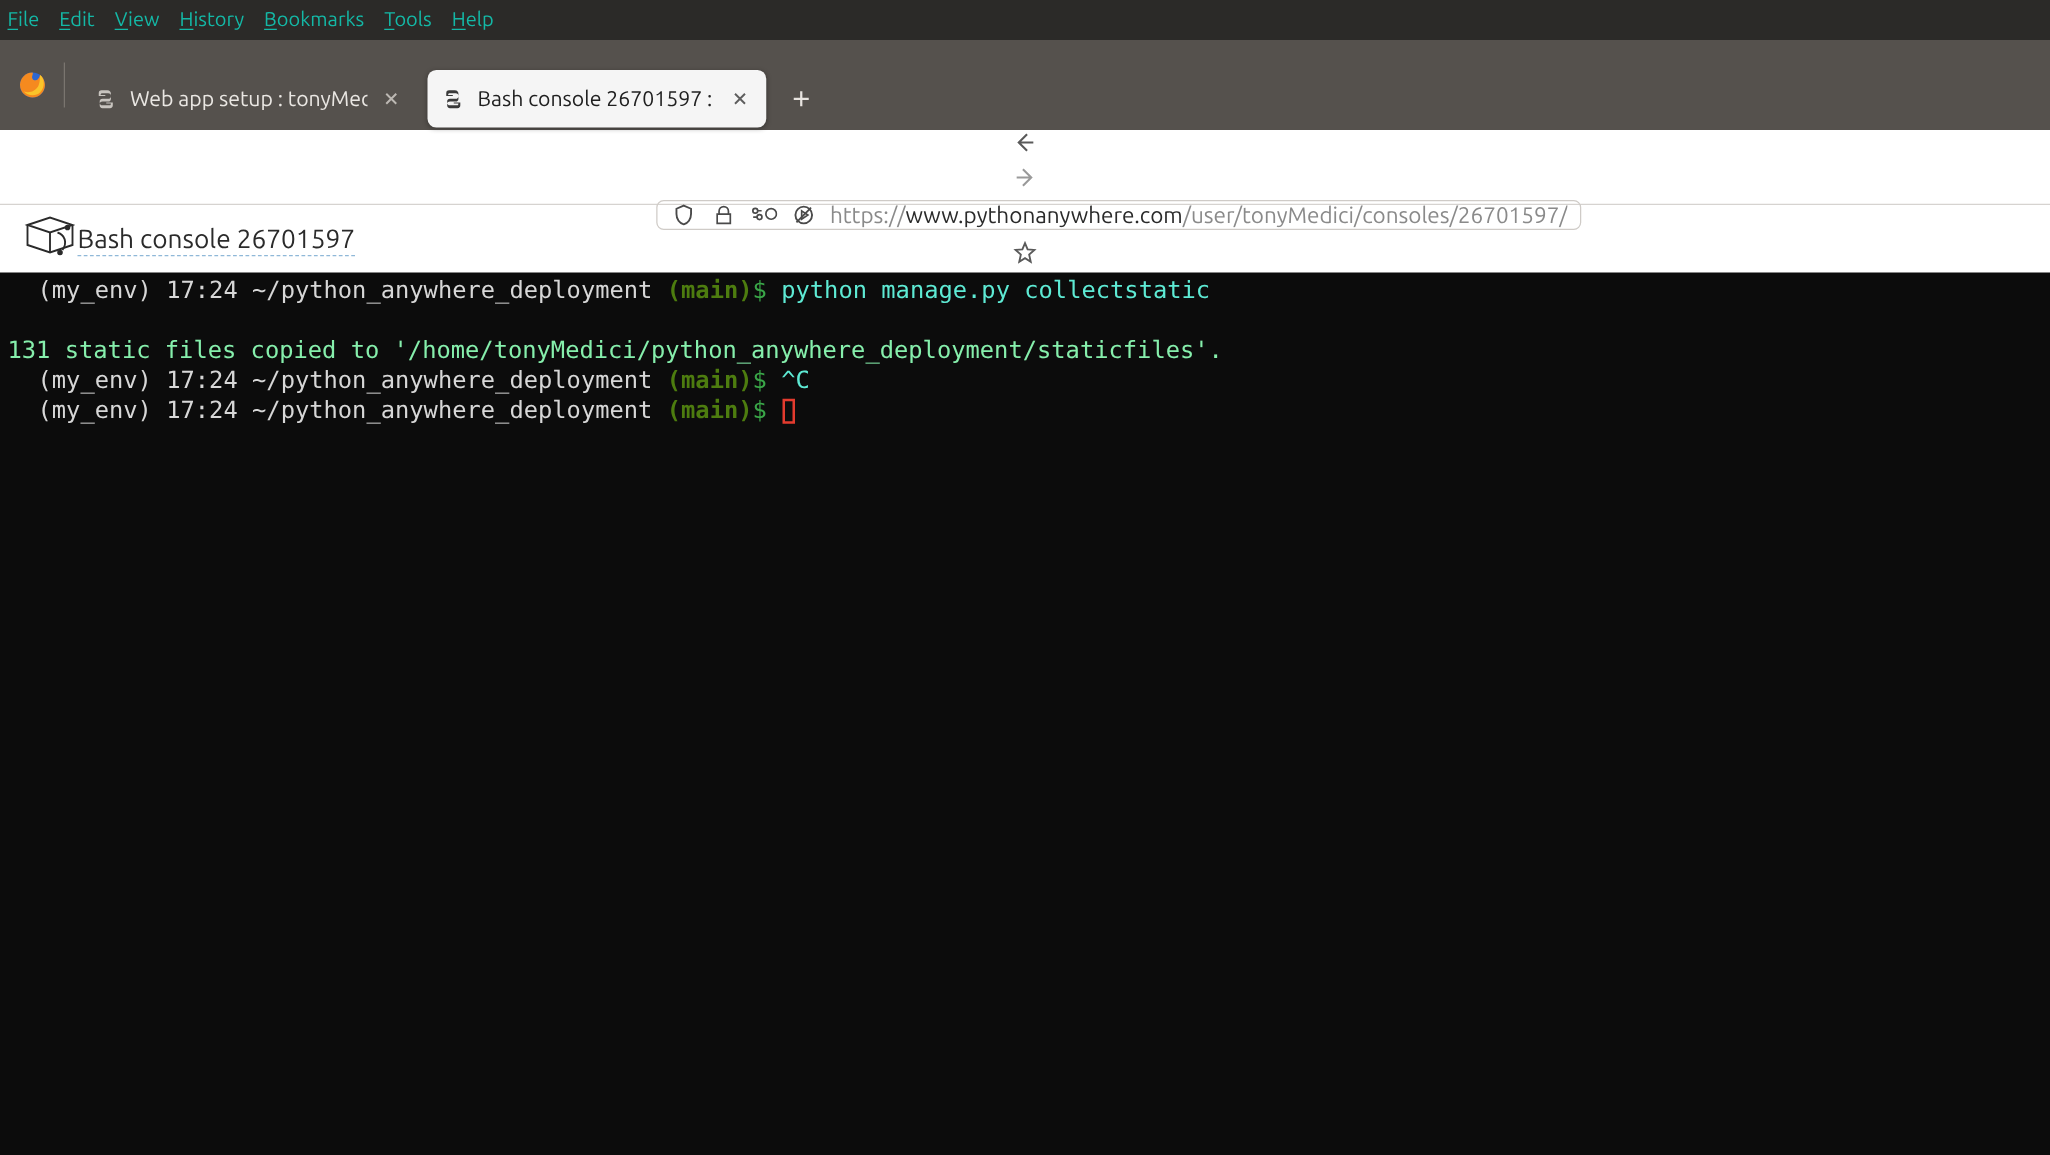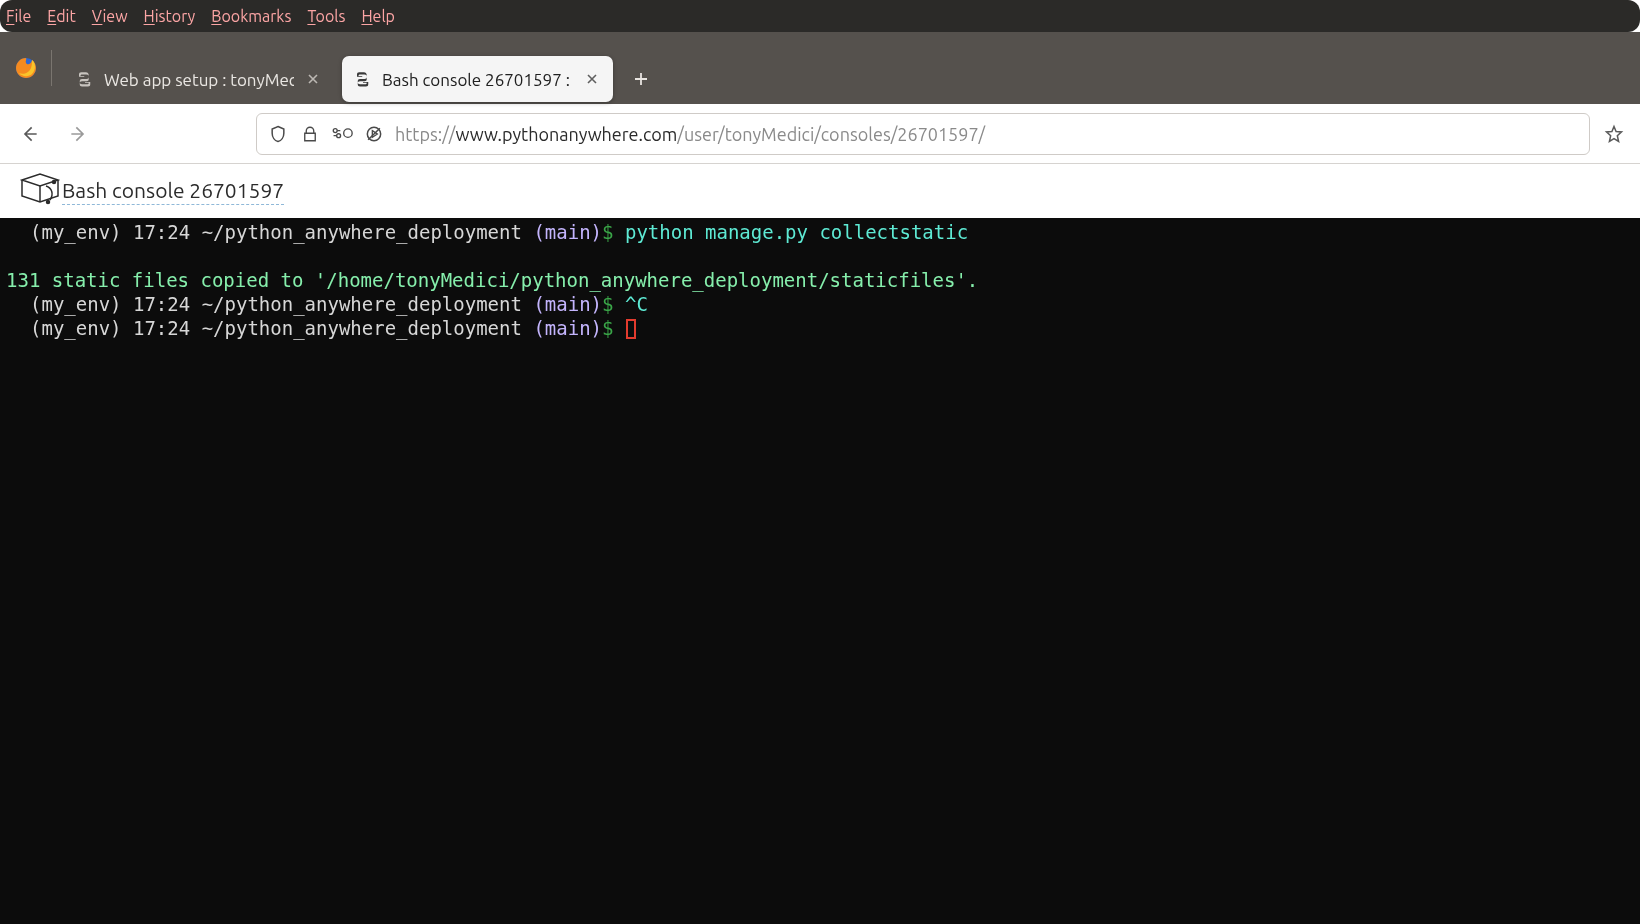--- a/index.html
+++ b/index.html
@@ -6,28 +6,27 @@
     body {
       font-family: "Ubuntu", "Segoe UI", sans-serif;
       width: 1640px;
       height: 924px;
       overflow: hidden;
       background: #ffffff;
     }
     
     .menubar {
       background: #2b2a28;
-      color: #fca5a5;
+      color: #14b8a6;
       display: flex;
       align-items: center;
       height: 32px;
       padding: 0 6px;
       gap: 16px;
       font-size: 16px;
-      border-radius: 12px;
     }
     .menubar .menu-item { cursor: default; }
     .menubar .menu-item .ul { text-decoration: underline; text-underline-offset: 2px; }
     
     .tabbar {
       background: #55514d;
       height: 72px;
       display: flex;
       align-items: flex-end;
       padding: 0 6px 0 0;
@@ -83,20 +82,21 @@
     }
     
     .navbar {
       background: #ffffff;
       border-bottom: 1px solid #d6d3d0;
       height: 60px;
       display: flex;
       align-items: center;
       padding: 0 10px;
       gap: 8px;
+      flex-direction: column;
     }
     .nav-btn {
       width: 40px; height: 40px;
       display:flex; align-items:center; justify-content:center;
       color: #5a5a5a;
       border-radius: 6px;
     }
     .urlbox {
       flex: 1;
       height: 42px;
@@ -142,21 +142,21 @@
       font-size: 19px;
       line-height: 24px;
       padding: 2px 6px;
       height: calc(924px - 32px - 72px - 60px - 54px);
       overflow: hidden;
       white-space: pre;
     }
     .prompt-env  { color: #d7d7d7; margin-left: 24px; }
     .prompt-time { color: #d7d7d7; }
     .prompt-path { color: #d7d7d7; }
-    .prompt-branch { color: #c4b5fd; }
+    .prompt-branch { color: #4d7c0f; font-weight: bold; }
     .prompt-dollar { color: #3aa648; }
     .cmd { color: #5eead4; }
     .output { color: #86efac; }
     .cursor {
       display: inline-block;
       width: 10px;
       height: 20px;
       border: 2px solid #e33b2e;
       vertical-align: text-bottom;
       margin-left: 1px;

